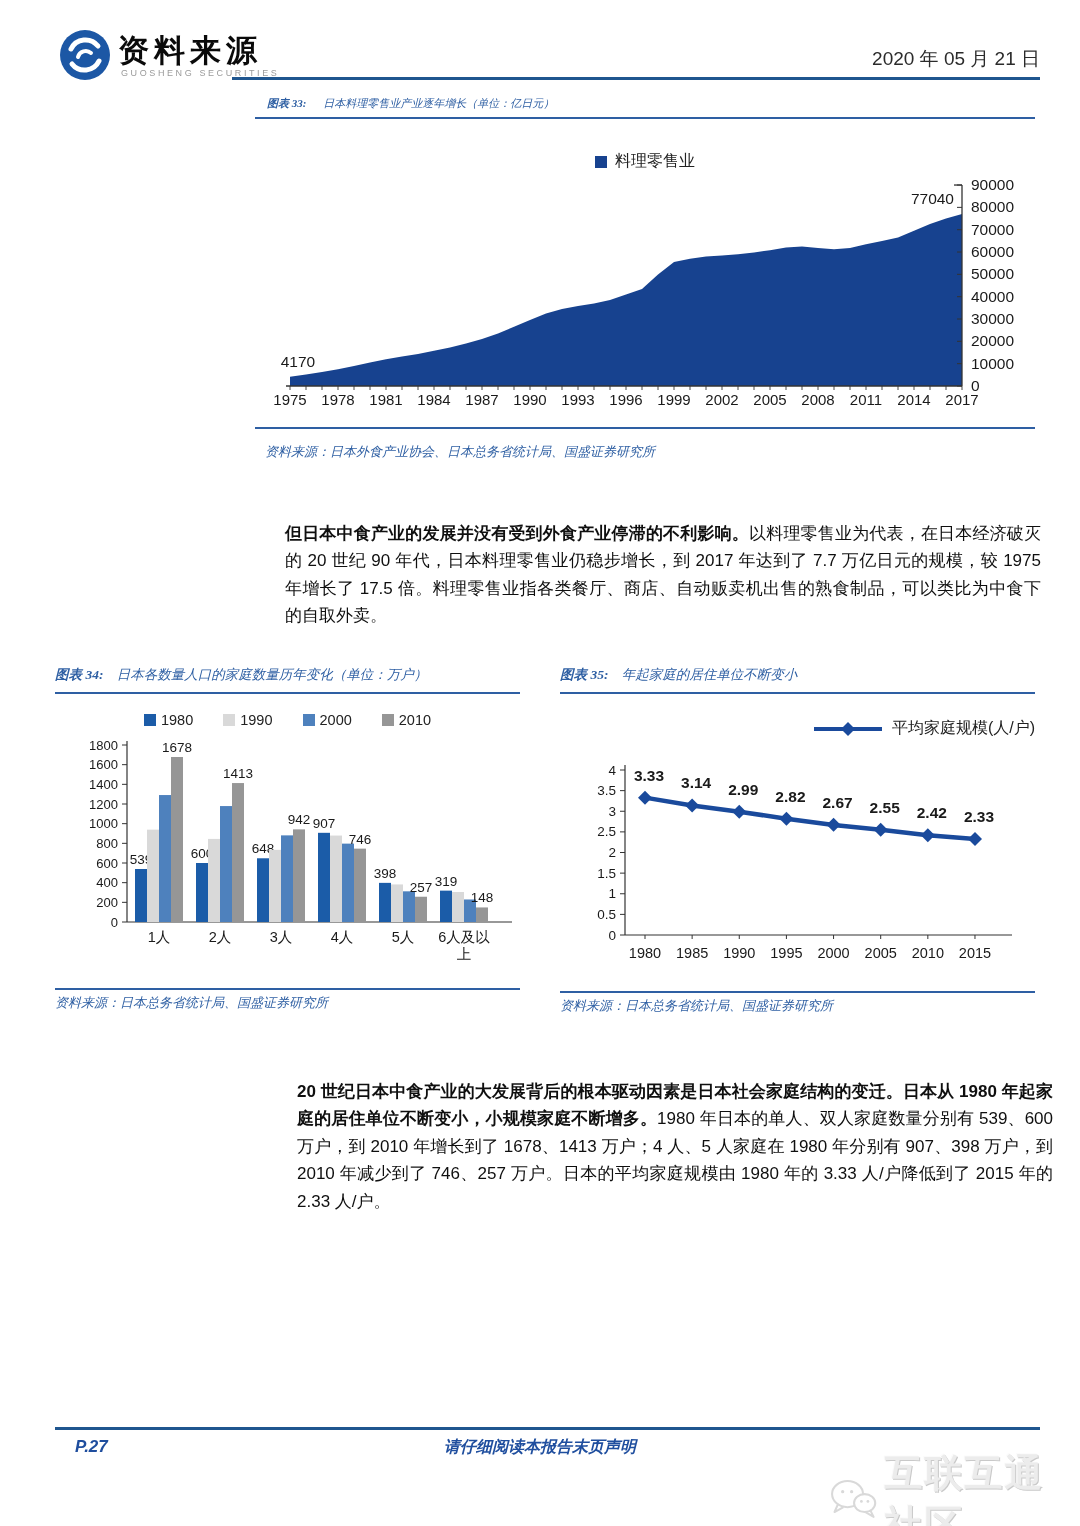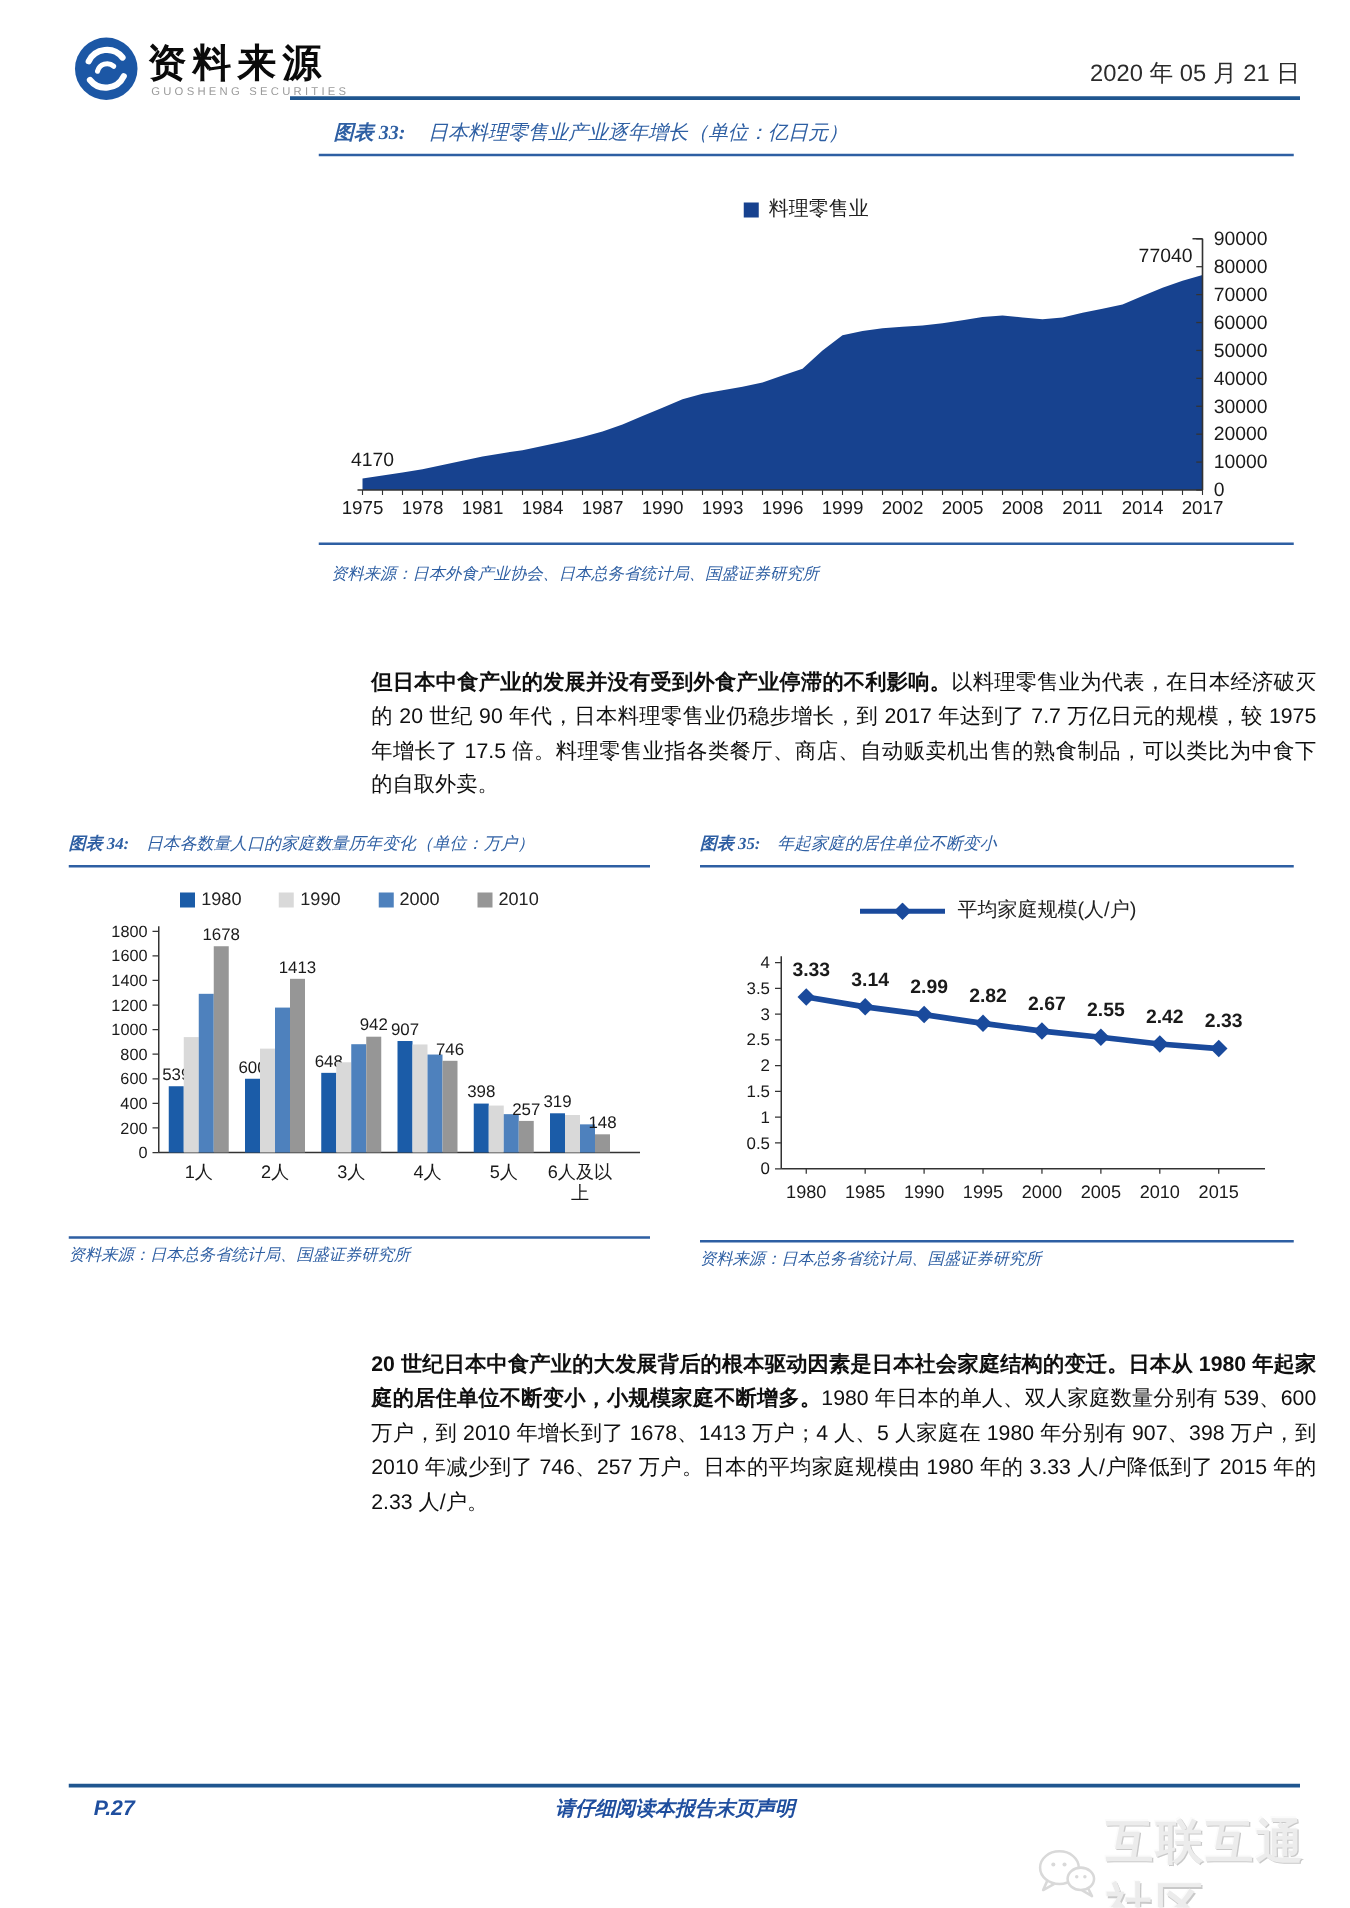--- a/index.html
+++ b/index.html
@@ -5,21 +5,21 @@
   html,body{margin:0;padding:0;background:#ffffff;}
   .page{position:relative;width:1080px;height:1526px;background:#fff;overflow:hidden;
         font-family:"Liberation Sans",sans-serif;color:#111;}
   .abs{position:absolute;}
   .logo-cn{left:118px;top:30px;font-size:31px;font-weight:700;letter-spacing:5px;
            font-family:"Liberation Serif",serif;color:#0a0a0a;}
   .logo-en{left:121px;top:68px;font-size:9px;color:#9a9a9a;letter-spacing:2.6px;}
   .hdate{left:820px;top:46px;width:220px;text-align:right;font-size:19px;color:#2b2b2b;}
   .hrule{left:232px;top:77px;width:808px;height:3px;background:#1f568f;}
   
-  .figcap{font-size:16px;font-style:italic;color:#2e5fa3;font-family:"Liberation Serif",serif;}
+  .figcap{font-size:11px;font-style:italic;color:#2e5fa3;font-family:"Liberation Serif",serif;}
   .figcap b{font-weight:700;}
   .caprule{height:2px;background:#2e5fa3;}
   .srcline{font-size:13px;font-style:italic;color:#2e5fa3;font-family:"Liberation Serif",serif;}
   .legend-row{display:flex;align-items:center;justify-content:center;gap:8px;font-size:16px;color:#222;}
   .sq{width:12px;height:12px;display:inline-block;}
   .leg4{display:flex;align-items:center;justify-content:center;gap:30px;font-size:14.5px;color:#222;}
   .leg4 .item{display:flex;align-items:center;gap:5px;}
   
   .para{width:756px;font-size:17px;line-height:27.4px;text-align:justify;color:#0f0f0f;}
   .para b{font-weight:700;}
@@ -144,21 +144,21 @@
         <text x="716" y="40.360000000000014" text-anchor="start" font-size="15.5" fill="#1a1a1a">80000</text>
         <line x1="702" y1="13.03000000000003" x2="707" y2="13.03000000000003" stroke="#333" stroke-width="1"></line>
         <text x="716" y="18.03000000000003" text-anchor="start" font-size="15.5" fill="#1a1a1a">90000</text>
         <text x="43" y="194.68839" text-anchor="middle" font-size="15.5" fill="#1a1a1a">4170</text>
         <text x="699" y="31.96968000000001" text-anchor="end" font-size="15.5" fill="#1a1a1a">77040</text>
       </svg>
     <div class="caprule" style="margin-top:4px;"></div>
     <div class="srcline" style="margin-top:14px;padding-left:10px;">资料来源：日本外食产业协会、日本总务省统计局、国盛证券研究所</div>
   </div>
 
-  <p class="abs para" style="left:285px;top:520px;margin:12px;">
+  <p class="abs para" style="left:285px;top:520px;margin:0;">
     <b>但日本中食产业的发展并没有受到外食产业停滞的不利影响。</b><span>以料理零售业为代表，在日本经济破灭的 20 世纪 90 年代，日本料理零售业仍稳步增长，到 2017 年达到了 7.7 万亿日元的规模，较 1975 年增长了 17.5 倍。料理零售业指各类餐厅、商店、自动贩卖机出售的熟食制品，可以类比为中食下的自取外卖。</span>
   </p>
 
   <div class="abs" style="left:55px;top:666px;width:465px;">
     <div class="figcap" style="font-size:13.5px;">
       <b>图表 34:</b>
       <span style="margin-left:10px;">日本各数量人口的家庭数量历年变化（单位：万户）</span>
     </div>
     <div class="caprule" style="margin-top:8px;"></div>
     <div id="fig34-legend" class="leg4" style="margin-top:18px;">
@@ -248,21 +248,21 @@
     <div class="caprule" style="margin-top:2px;"></div>
     <div class="srcline" style="margin-top:4px;">资料来源：日本总务省统计局、国盛证券研究所</div>
   </div>
 
   <div class="abs" style="left:560px;top:666px;width:475px;">
     <div class="figcap" style="font-size:13.5px;">
       <b>图表 35:</b>
       <span style="margin-left:10px;">年起家庭的居住单位不断变小</span>
     </div>
     <div class="caprule" style="margin-top:8px;"></div>
-    <div class="legend-row" style="margin-top:24px;">
+    <div class="legend-row" style="margin-top:24px;justify-content:flex-end;">
       <svg width="72" height="14">
         <line x1="2" y1="7" x2="70" y2="7" stroke="#1a4a9c" stroke-width="4"></line>
         <path d="M36,0 L43,7 L36,14 L29,7 Z" fill="#1a4a9c"></path>
       </svg>
       <span>平均家庭规模(人/户)</span>
     </div>
     <svg id="svg-fig35" width="475" height="240" style="margin-top:6px;">
         <line x1="65" y1="20" x2="65" y2="190" stroke="#333" stroke-width="1.2"></line>
         <line x1="65" y1="190" x2="452" y2="190" stroke="#333" stroke-width="1.2"></line>
         <line x1="60" y1="190" x2="65" y2="190" stroke="#333" stroke-width="1"></line>

